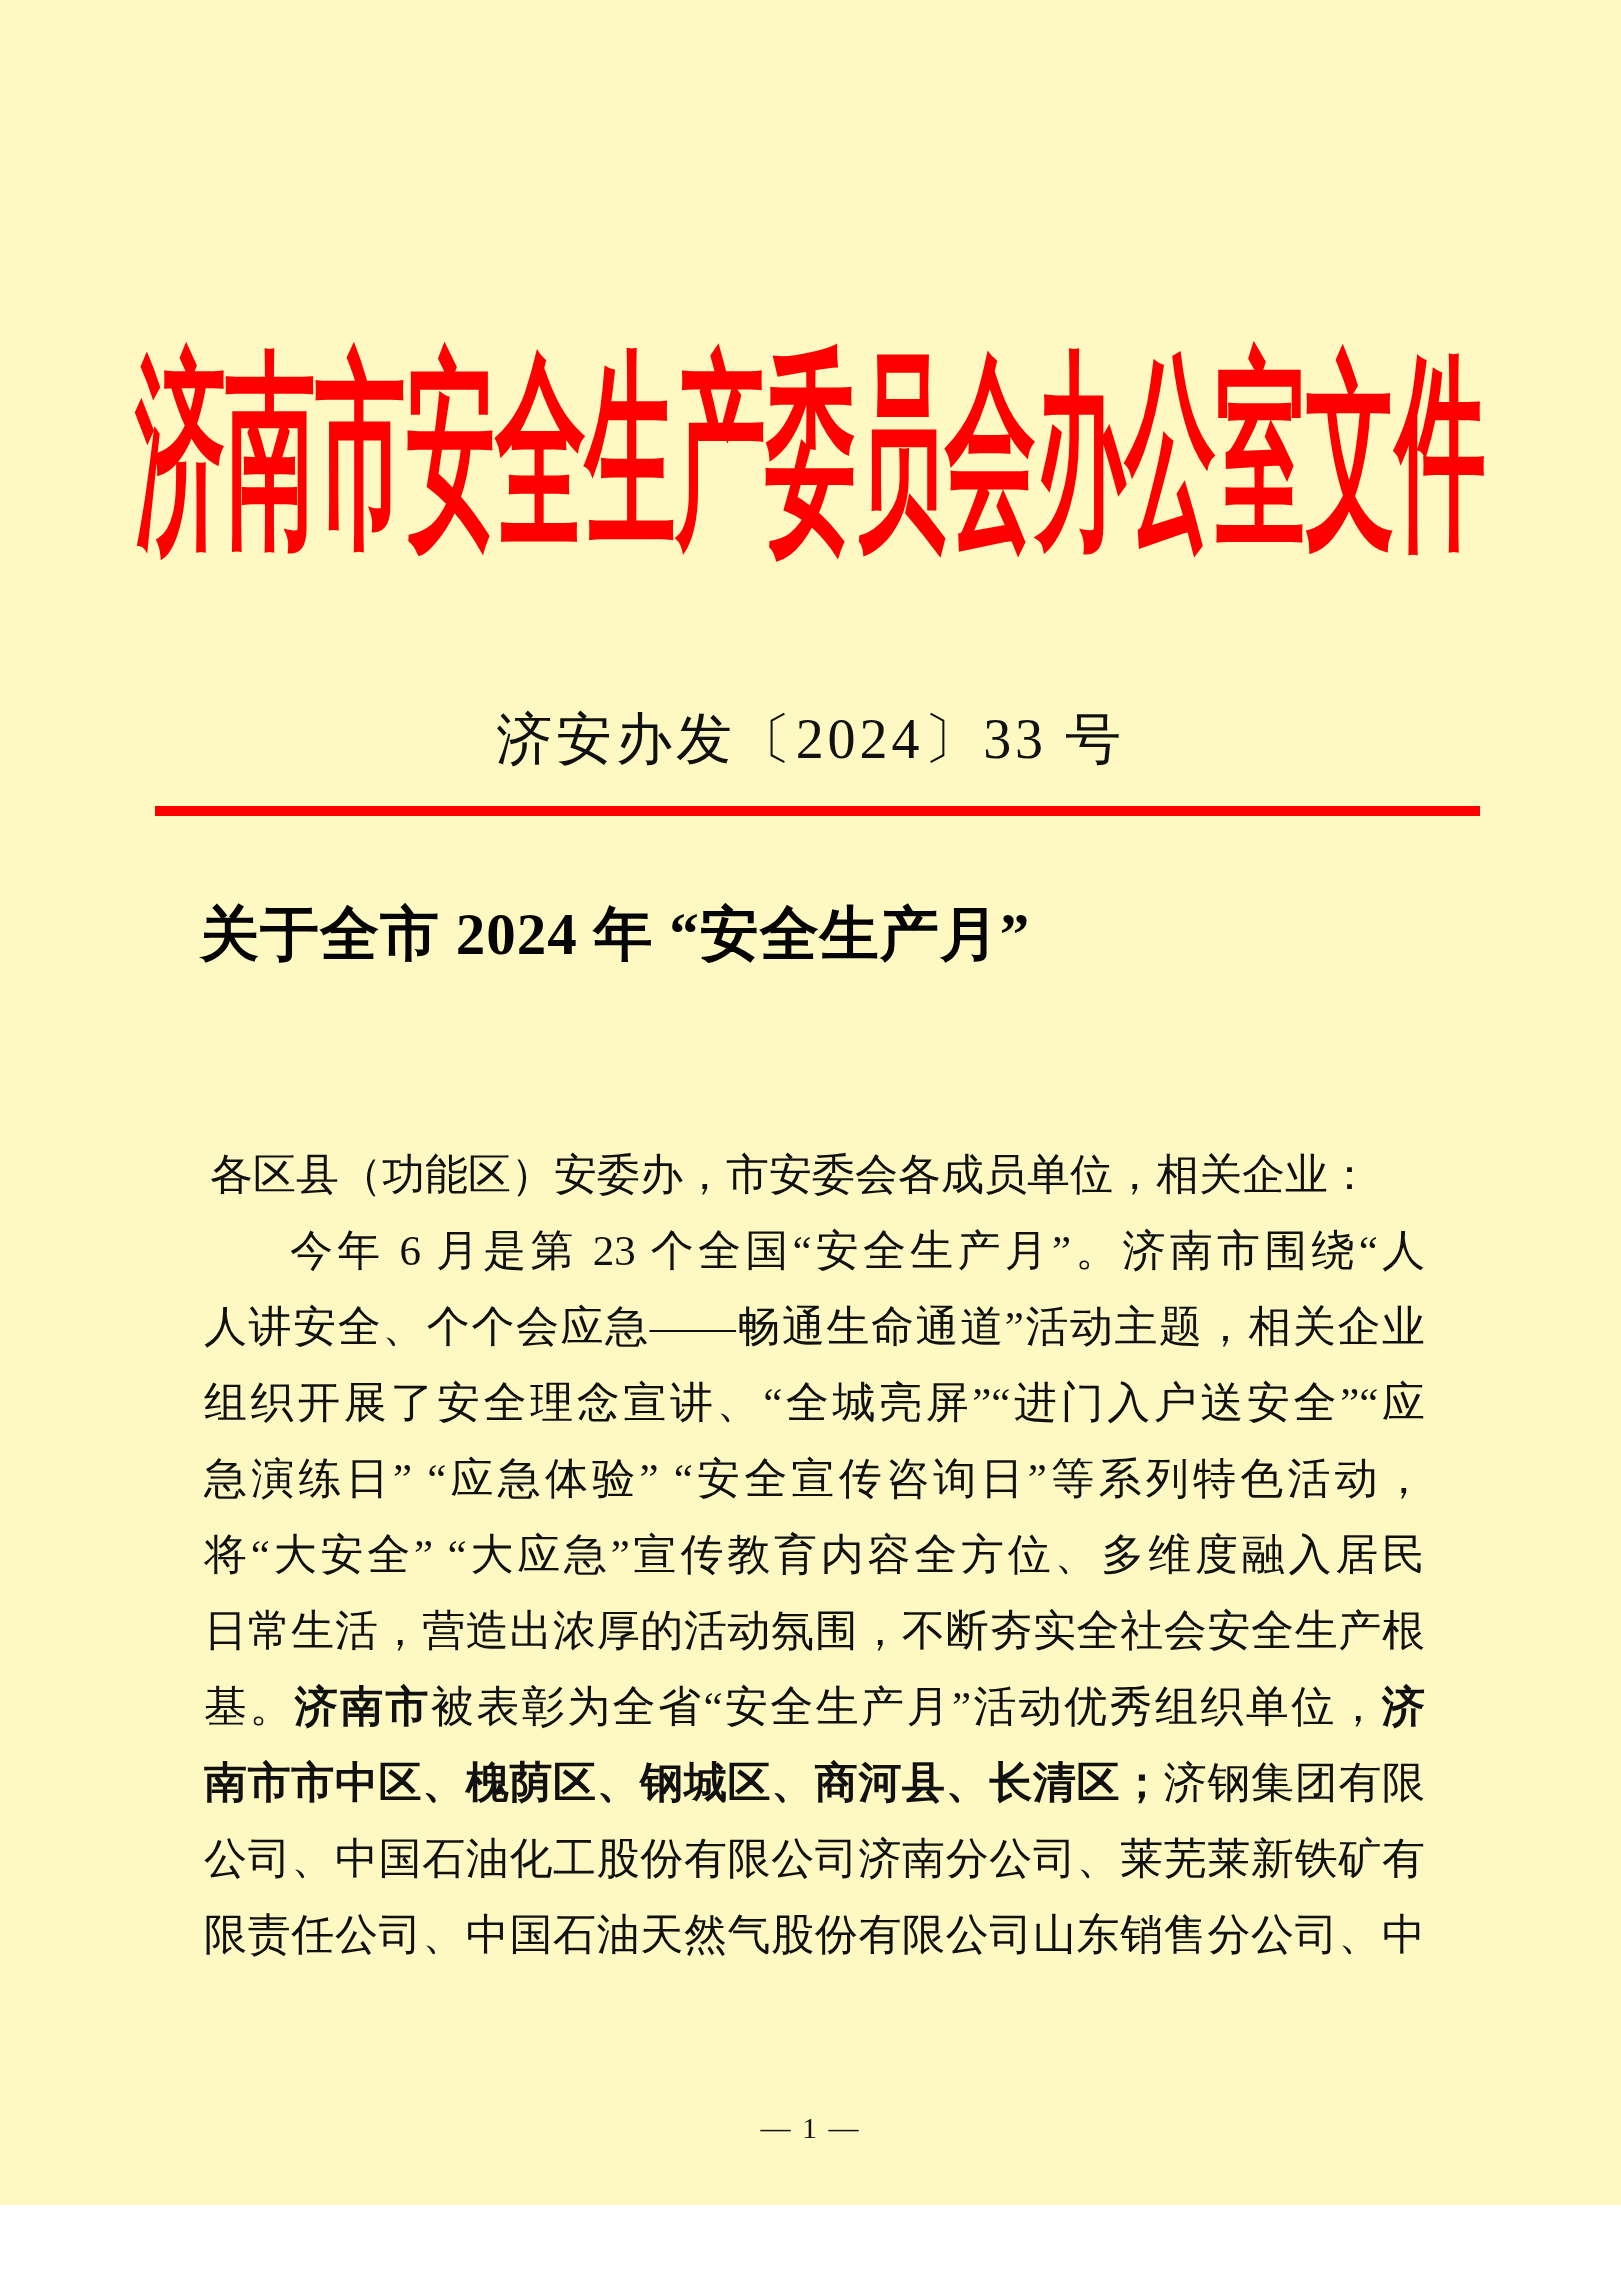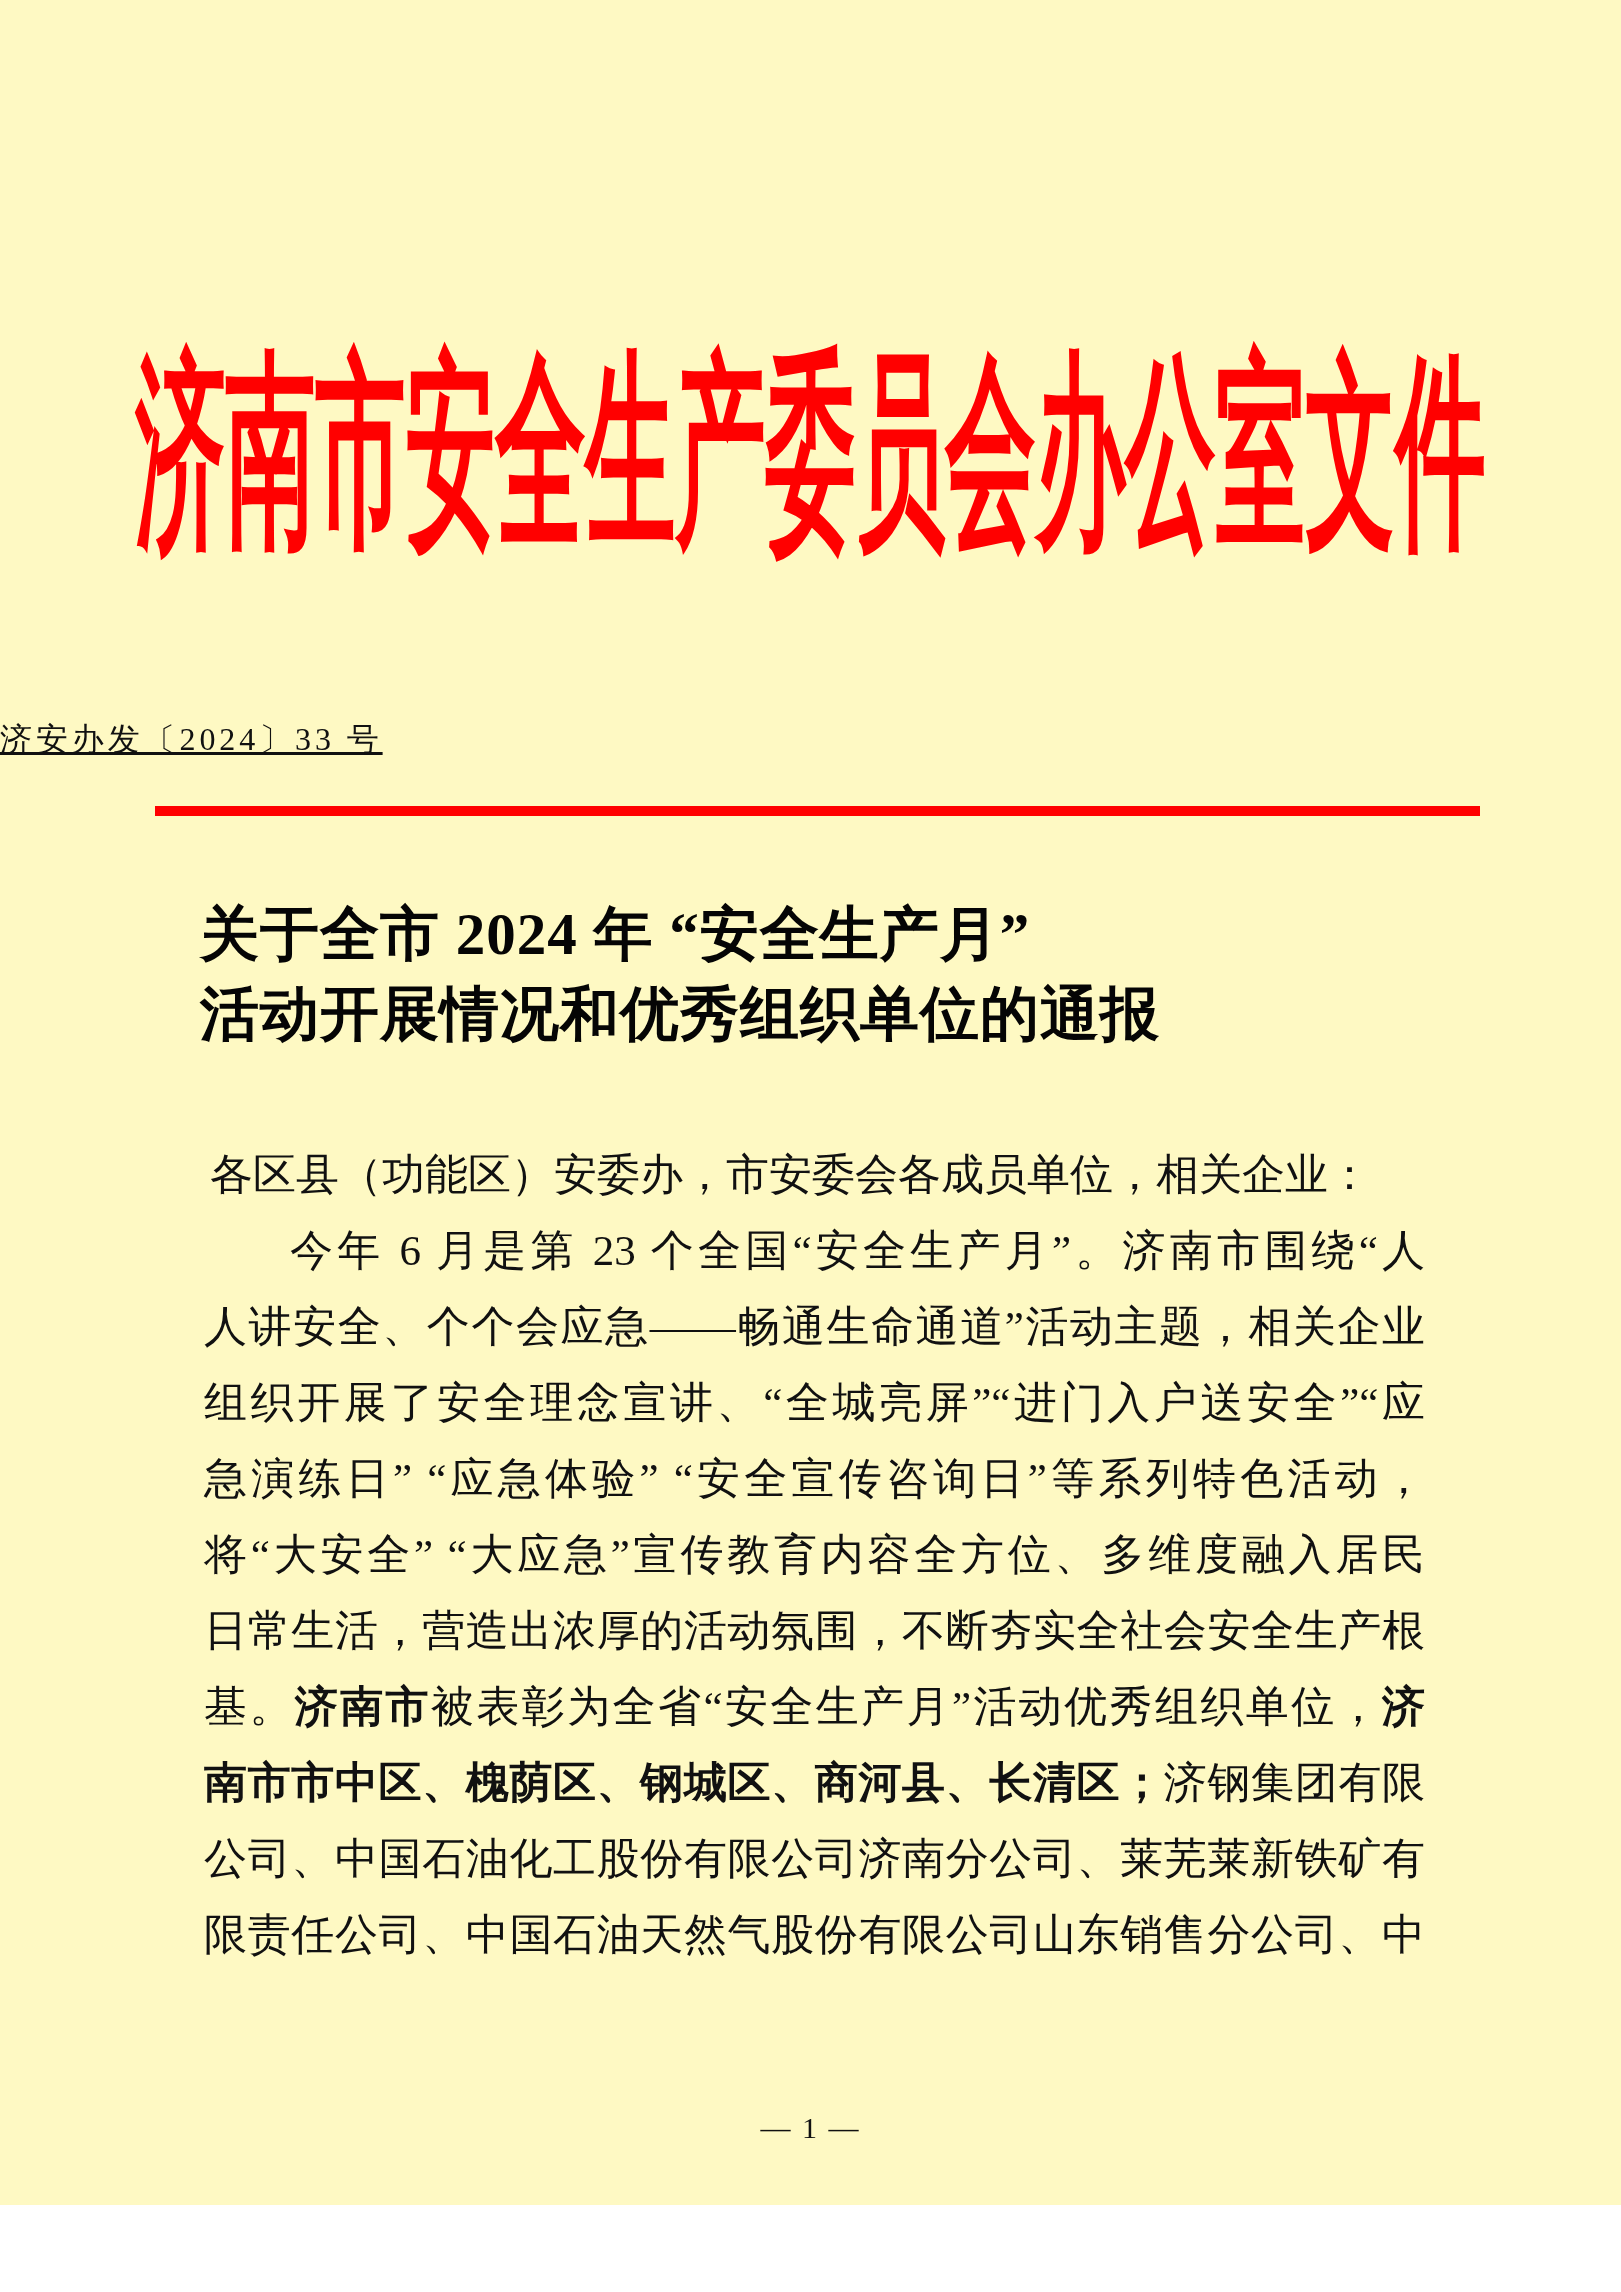--- a/index.html
+++ b/index.html
@@ -28,25 +28,25 @@
     white-space: nowrap;
     transform: scaleY(2.33);
     transform-origin: top center;
     letter-spacing: 0px;
   }
   .doc-number {
     position: absolute;
     top: 712px;
     left: 0;
     width: 100%;
-    font-size: 32px;
+    text-align: center;
+    font-size: 56px;
     line-height: 55px;
     letter-spacing: 3.9px;
     color: #111111;
-    text-decoration: underline;
   }
   .red-line {
     position: absolute;
     top: 806px;
     left: 155px;
     width: 1325px;
     height: 9.8px;
     background: var(--red, #FF0000);
   }
   .title-block {
@@ -96,21 +96,20 @@
 <div class="page">
 
   <div class="red-header">济南市安全生产委员会办公室文件</div>
 
   <div class="doc-number">济安办发〔2024〕33 号</div>
 
   <div class="red-line"></div>
 
   <div class="title-block">
     <div>关于全市 2024 年 “安全生产月”</div>
-    <div>活动开展情况和优秀组织单位的通报</div>
   </div>
 
   <div class="body-block">
       <div class="bline no-justify"><span>各区县（功能区）安委办，市安委会各成员单位，相关企业：</span></div>
       <div class="bline indent"><span>今年 6 月是第 23 个全国“安全生产月”。济南市围绕“人</span></div>
       <div class="bline"><span>人讲安全、个个会应急——畅通生命通道”活动主题，相关企业</span></div>
       <div class="bline"><span>组织开展了安全理念宣讲、“全城亮屏”“进门入户送安全”“应</span></div>
       <div class="bline"><span>急演练日” “应急体验” “安全宣传咨询日”等系列特色活动，</span></div>
       <div class="bline"><span>将“大安全” “大应急”宣传教育内容全方位、多维度融入居民</span></div>
       <div class="bline"><span>日常生活，营造出浓厚的活动氛围，不断夯实全社会安全生产根</span></div>

